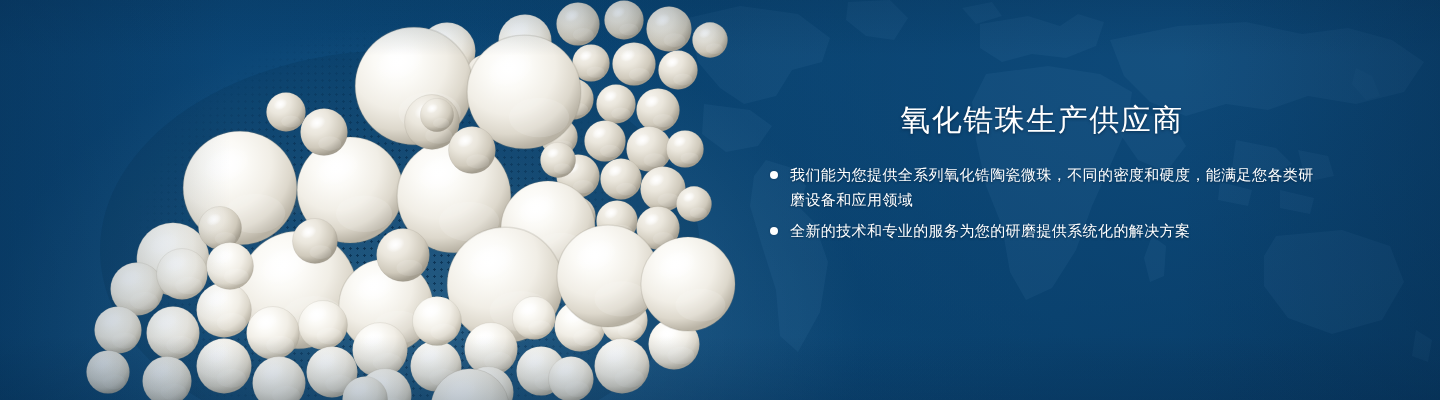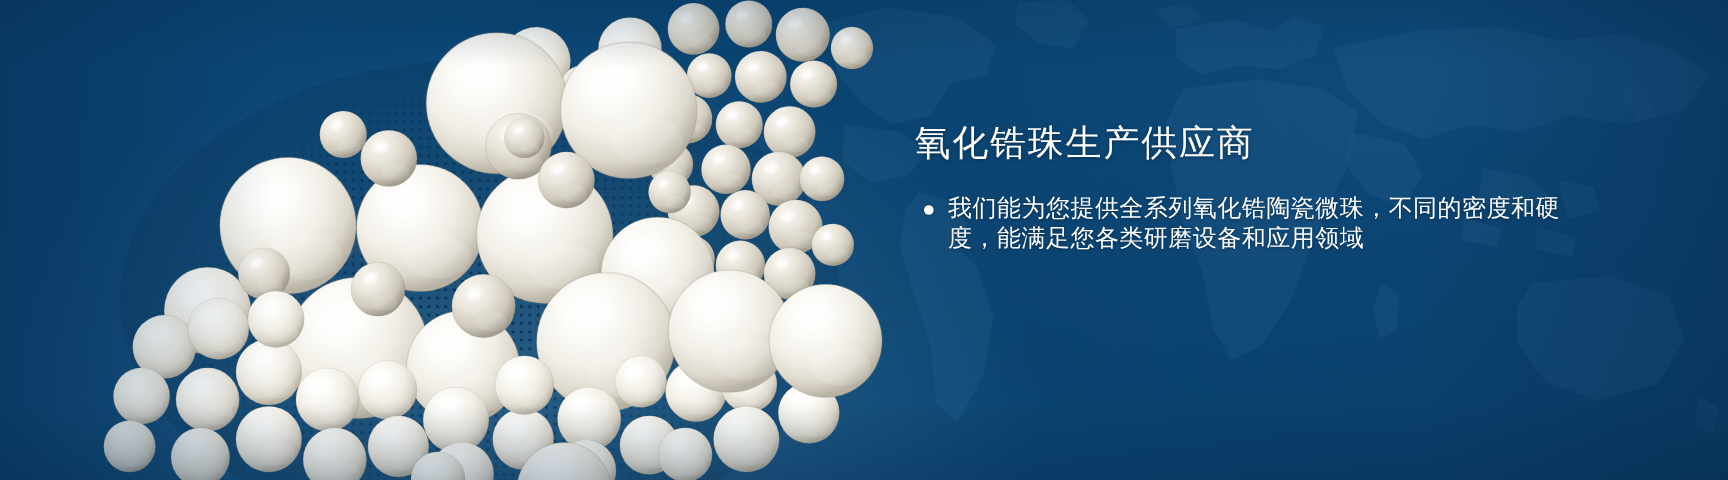--- a/index.html
+++ b/index.html
@@ -92,31 +92,32 @@
     width: 560px;
   }
   .headline {
     margin: 0;
     font-size: 30px;
     font-weight: 400;
     letter-spacing: 1.5px;
     line-height: 40px;
     color: #ffffff;
     text-shadow: 0 1px 3px rgba(0,24,48,0.55);
+    text-align: center;
   }
   .bullets {
     list-style: none;
     margin: 22px 0 0 0;
     padding: 0;
   }
   .bullet {
     position: relative;
     padding-left: 28px;
     margin-bottom: 6px;
-    font-size: 20px;
+    font-size: 15px;
     line-height: 25px;
     letter-spacing: 0.4px;
     color: #ffffff;
     text-shadow: 0 1px 2px rgba(0,22,44,0.5);
   }
   .bullet:last-child { margin-bottom: 0; }
   .bullet-dot {
     position: absolute;
     left: 8px;
     top: 9px;
@@ -311,16 +312,20 @@
   <div class="bg-vignette"></div>
 
   <div class="copy">
     <h1 class="headline">氧化锆珠生产供应商</h1>
 
     <ul class="bullets">
       <li class="bullet">
         <span class="bullet-dot"></span>
         <span class="bullet-text">我们能为您提供全系列氧化锆陶瓷微珠，不同的密度和硬度，能满足您各类研磨设备和应用领域</span>
       </li>
+      <li class="bullet">
+        <span class="bullet-dot"></span>
+        <span class="bullet-text">全新的技术和专业的服务为您的研磨提供系统化的解决方案</span>
+      </li>
     </ul>
   </div>
 
 </div>
 
 </body></html>

